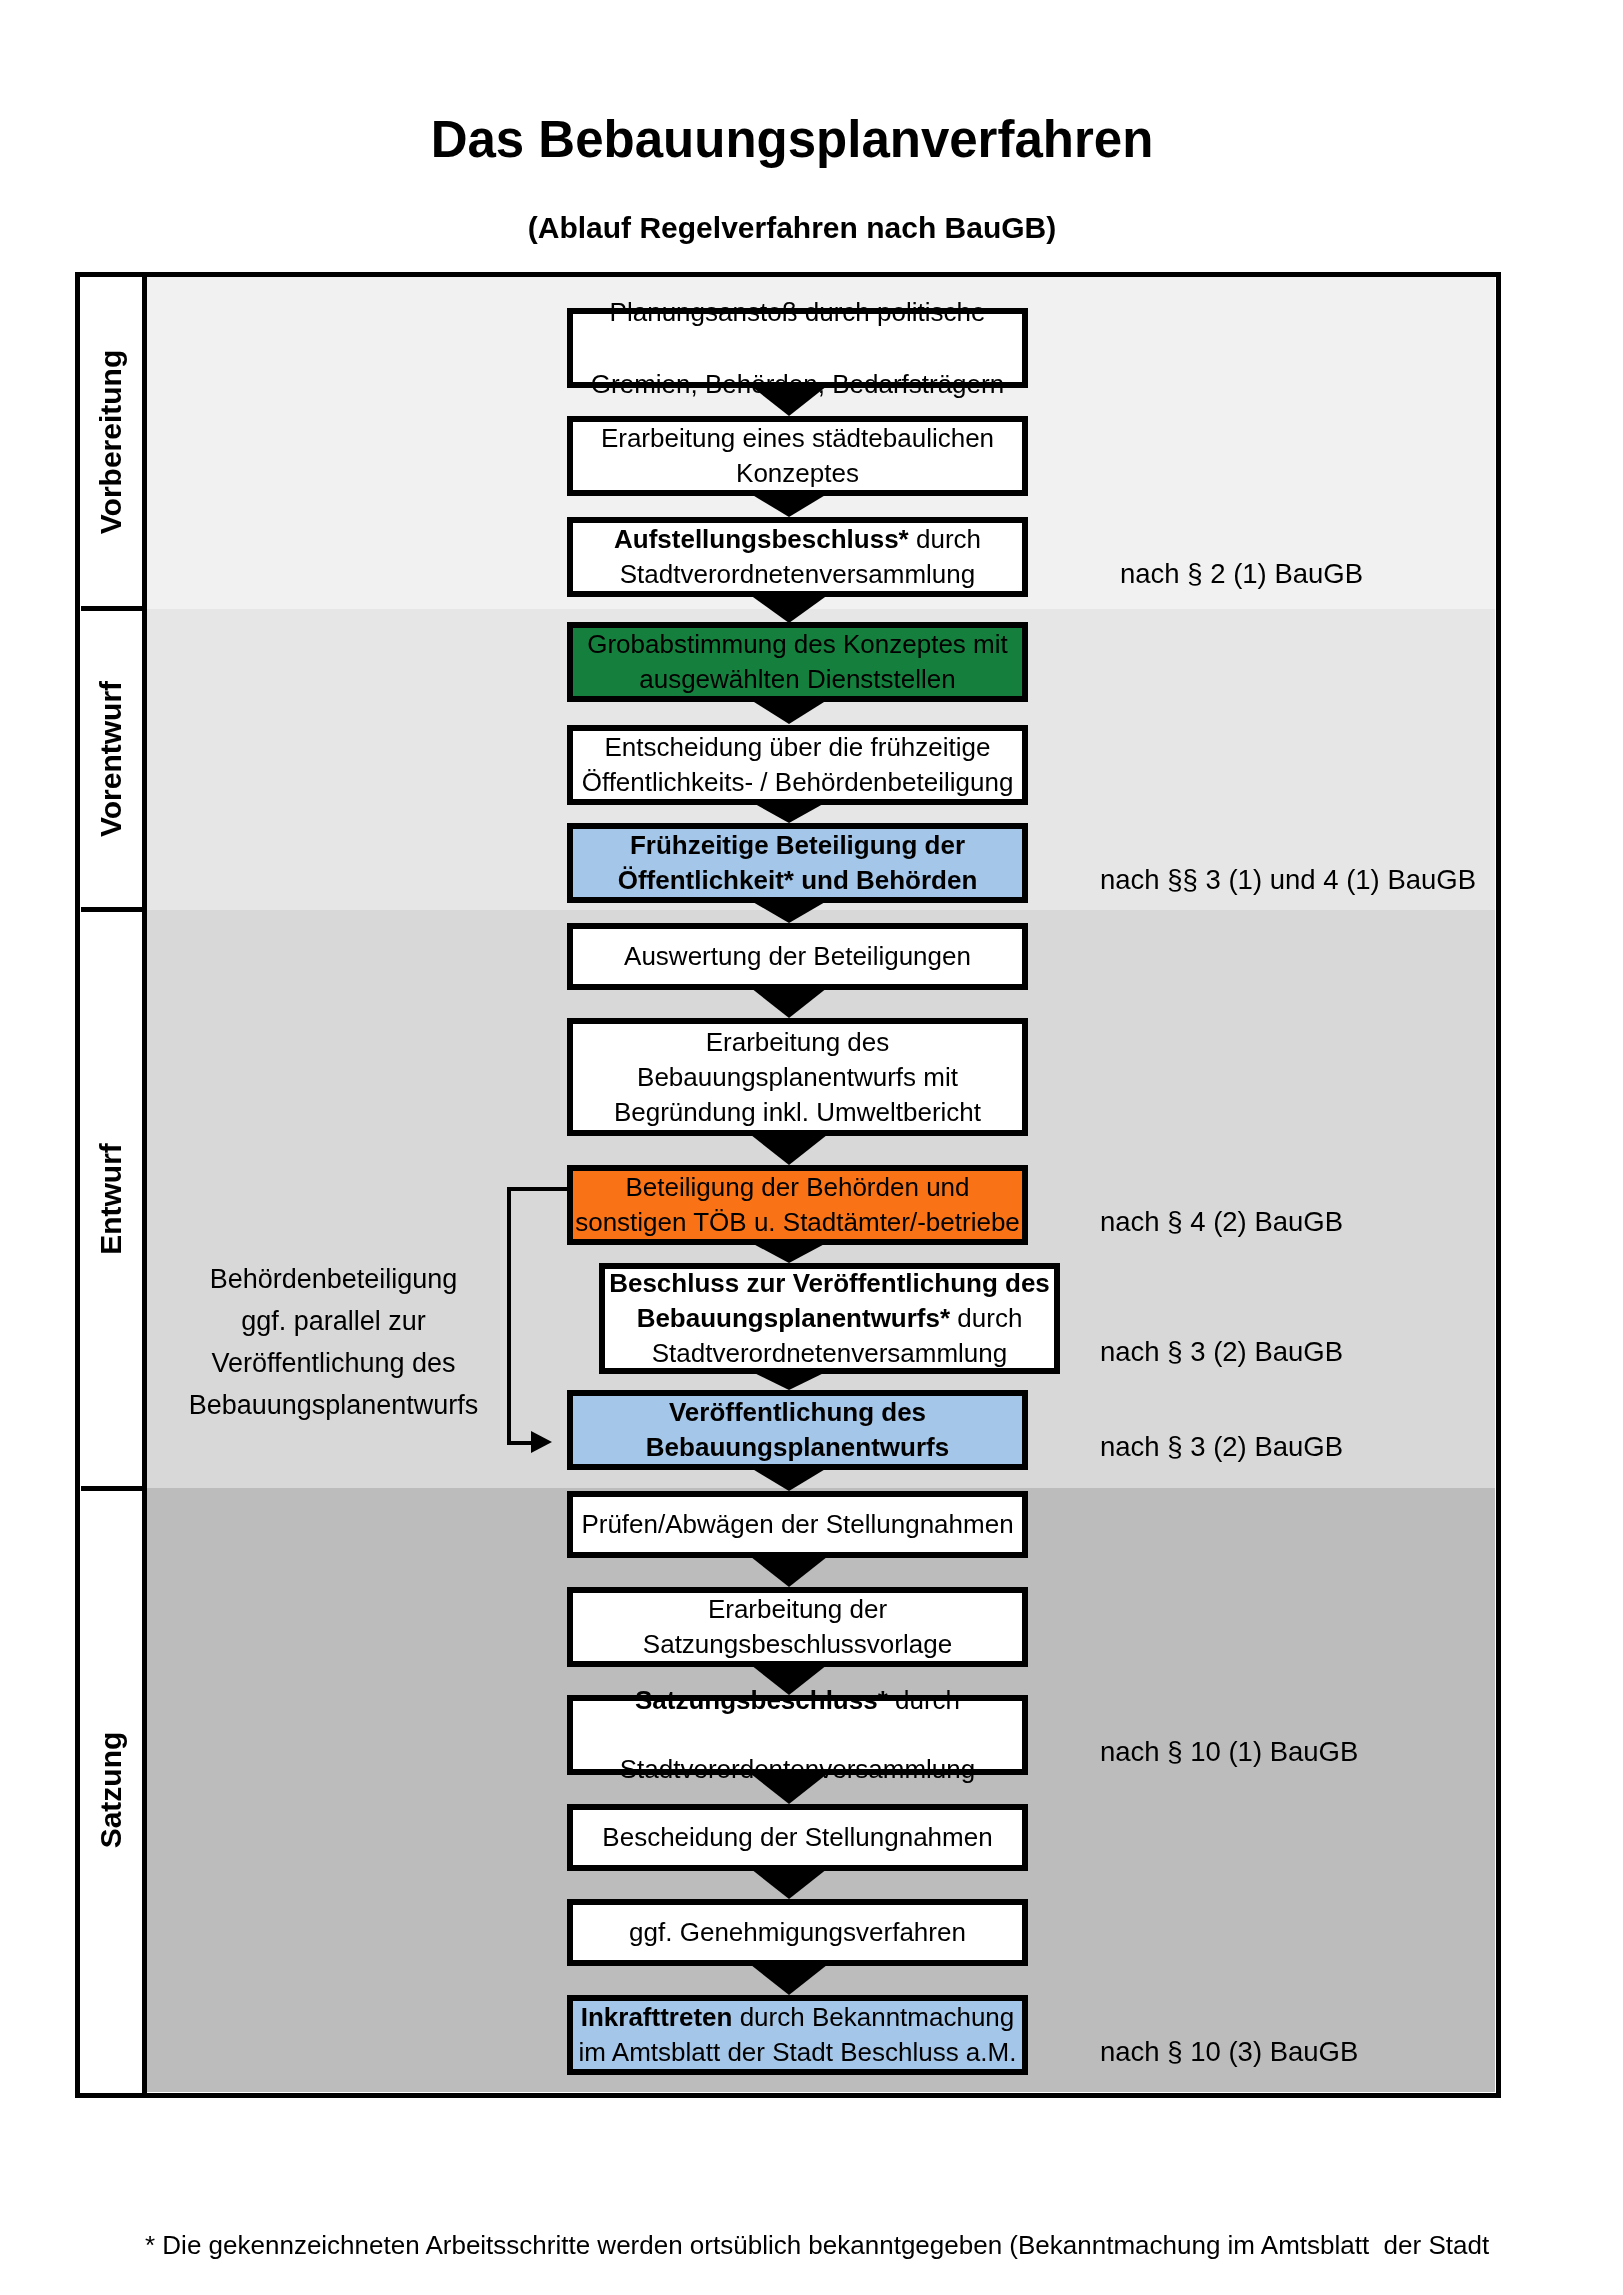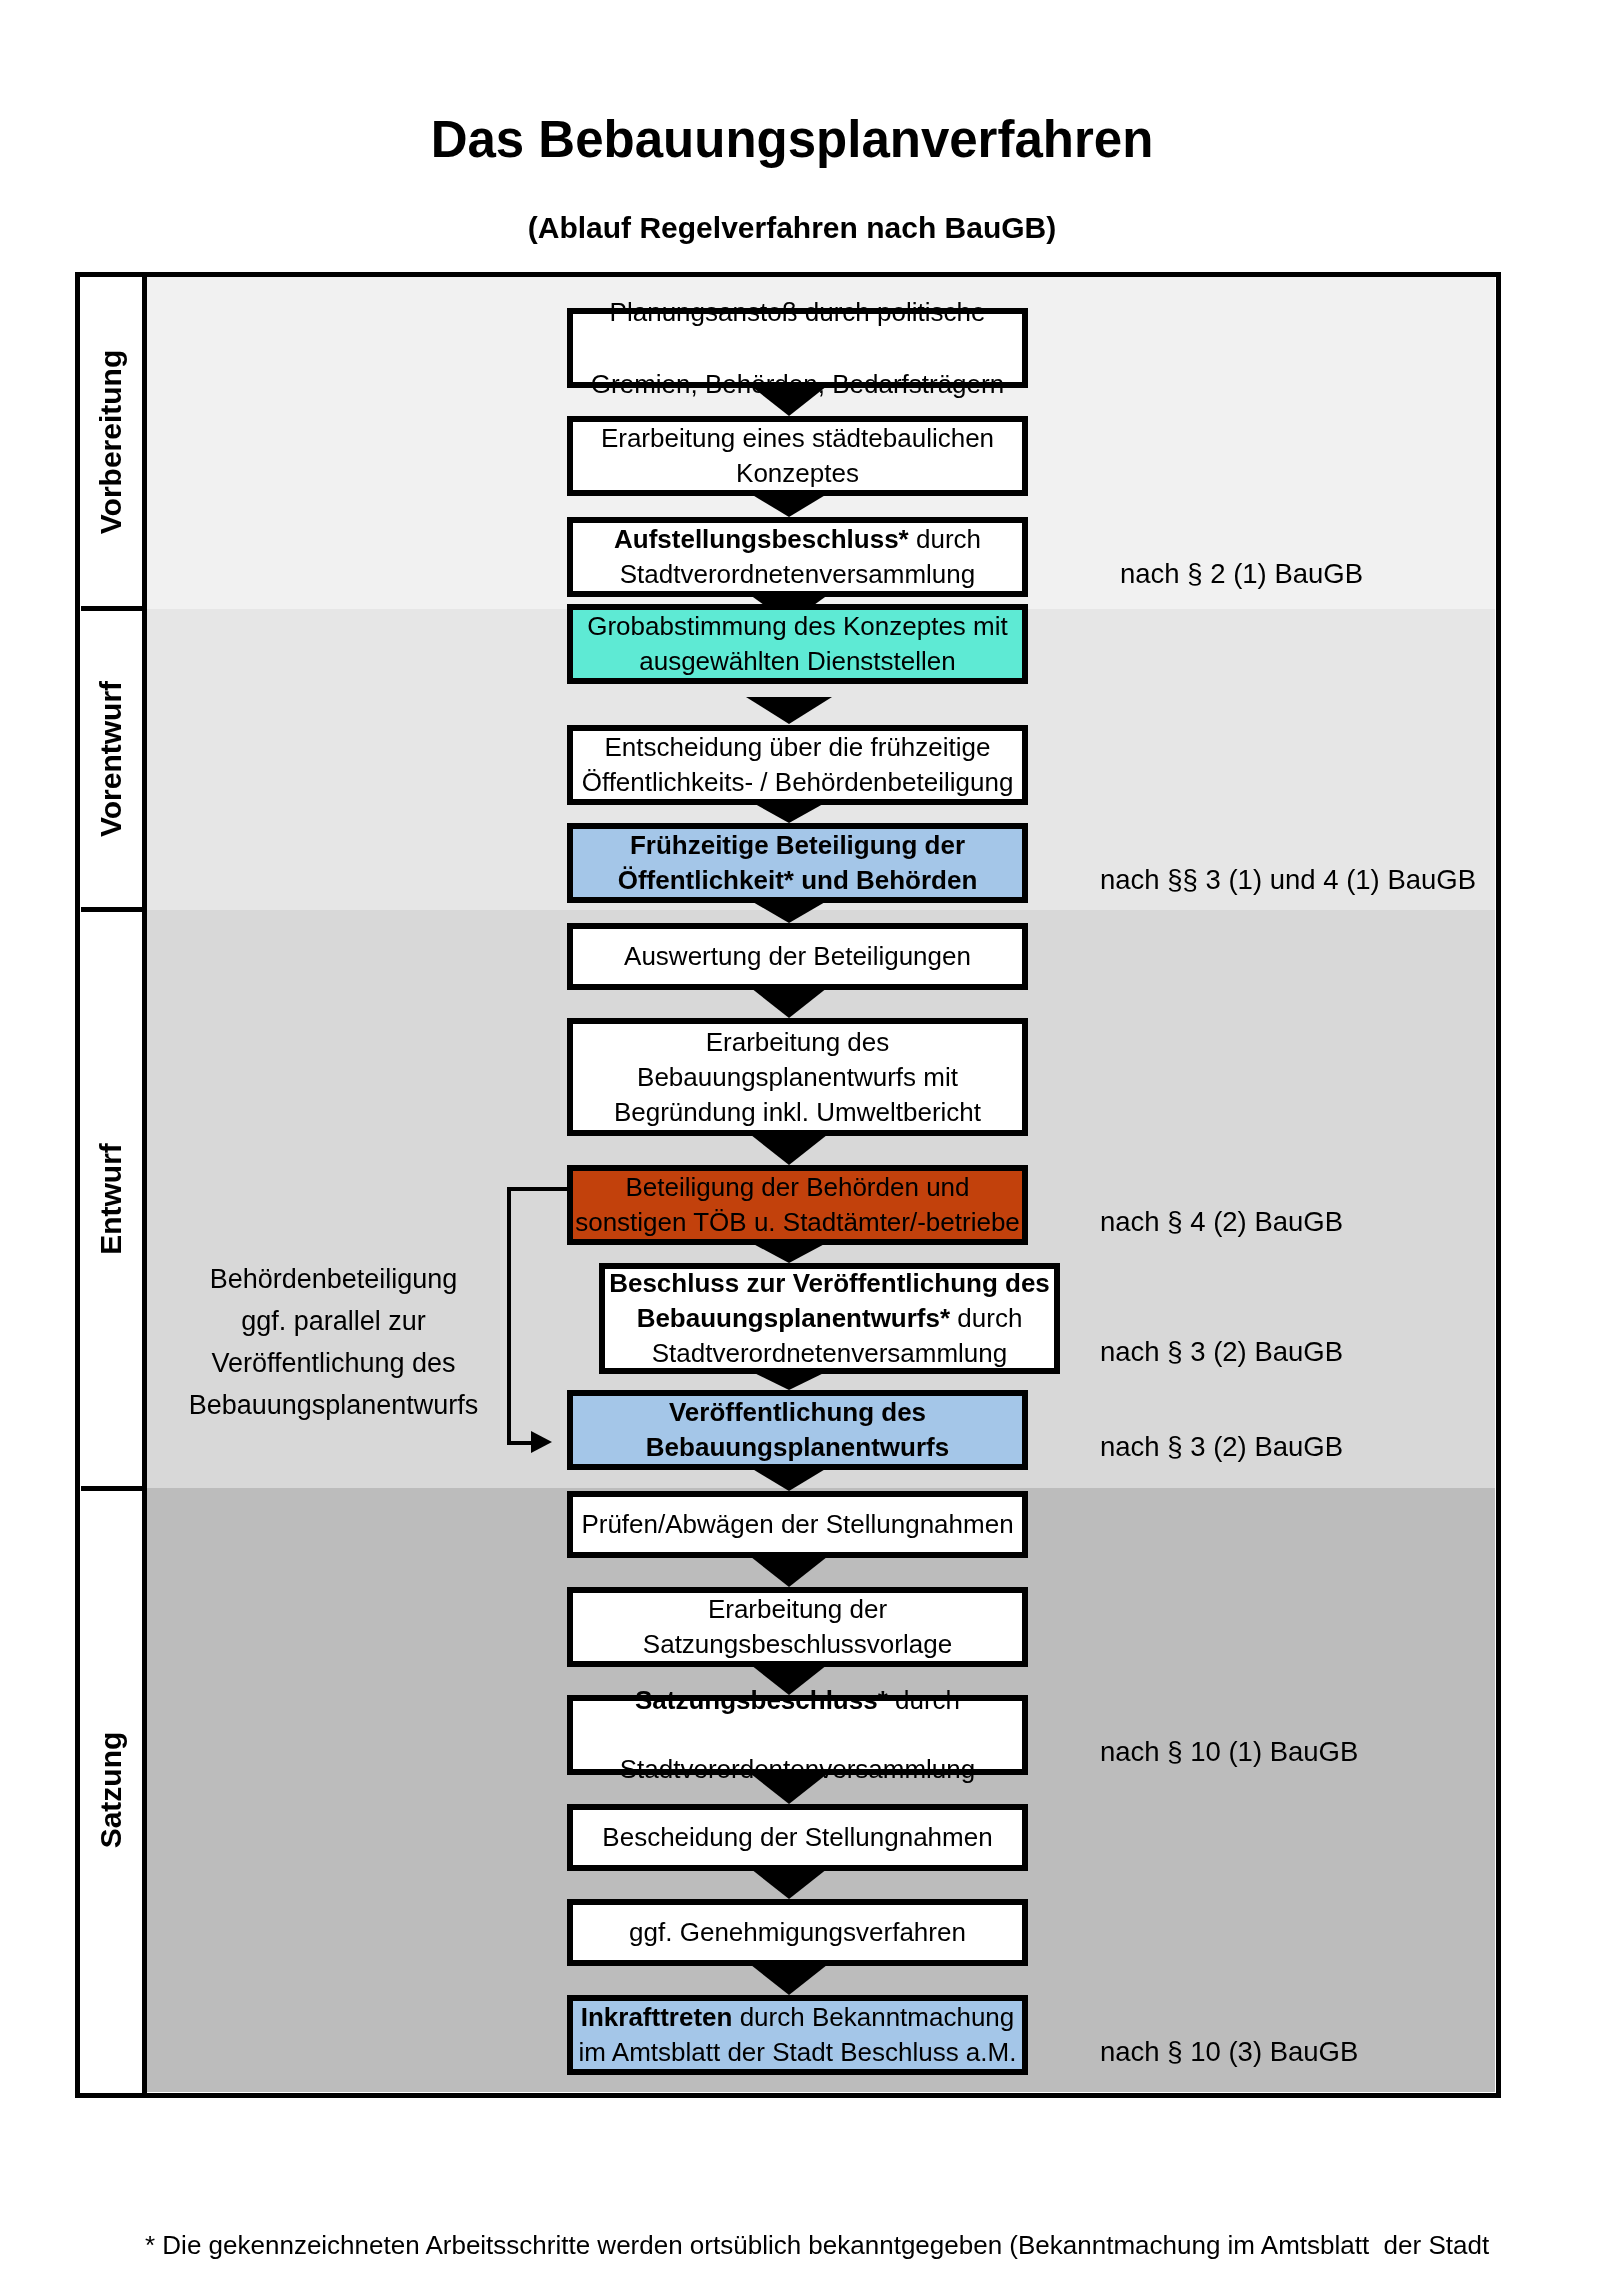--- a/index.html
+++ b/index.html
@@ -70,21 +70,21 @@
         <div class="line"><span>Erarbeitung eines städtebaulichen</span></div>
         <div class="line"><span>Konzeptes</span></div>
       </div>
       <div class="arrow" style="top: 491px; border-top-width: 26px;"></div>
       <div class="flow-box" style="top: 517px; height: 80px; background: rgb(255, 255, 255);">
         <div class="line"><span class="bold">Aufstellungsbeschluss*</span><span> durch</span></div>
         <div class="line"><span>Stadtverordnetenversammlung</span></div>
       </div>
       <div class="arrow" style="top: 592px; border-top-width: 31px;"></div>
       <div class="annotation" style="top: 574px; margin-left: 20px;">nach § 2 (1) BauGB</div>
-      <div class="flow-box" style="top: 604px; height: 80px; background: #5eead4;">
+      <div class="flow-box" style="top: 622px; height: 80px; background: #15803d;">
         <div class="line"><span>Grobabstimmung des Konzeptes mit</span></div>
         <div class="line"><span>ausgewählten Dienststellen</span></div>
       </div>
       <div class="arrow" style="top: 697px; border-top-width: 27.5px;"></div>
       <div class="flow-box" style="top: 725px; height: 80px; background: rgb(255, 255, 255);">
         <div class="line"><span>Entscheidung über die frühzeitige</span></div>
         <div class="line"><span>Öffentlichkeits- / Behördenbeteiligung</span></div>
       </div>
       <div class="arrow" style="top: 799px; border-top-width: 24px;"></div>
       <div class="flow-box" style="top: 823px; height: 80px; background: rgb(164, 198, 232);">
@@ -96,21 +96,21 @@
       <div class="flow-box" style="top: 923px; height: 67px; background: rgb(255, 255, 255);">
         <div class="line"><span>Auswertung der Beteiligungen</span></div>
       </div>
       <div class="arrow" style="top: 984px; border-top-width: 34px;"></div>
       <div class="flow-box" style="top: 1018px; height: 118px; background: rgb(255, 255, 255);">
         <div class="line"><span>Erarbeitung des</span></div>
         <div class="line"><span>Bebauungsplanentwurfs mit</span></div>
         <div class="line"><span>Begründung inkl. Umweltbericht</span></div>
       </div>
       <div class="arrow" style="top: 1131px; border-top-width: 34px;"></div>
-      <div class="flow-box" style="top: 1165px; height: 80px; background: #c2410c;">
+      <div class="flow-box" style="top: 1165px; height: 80px; background: #f97316;">
         <div class="line"><span>Beteiligung der Behörden und</span></div>
         <div class="line"><span>sonstigen TÖB u. Stadtämter/-betriebe</span></div>
       </div>
       <div class="arrow" style="top: 1240px; border-top-width: 23.6px;"></div>
       <div class="annotation" style="top: 1222px;">nach § 4 (2) BauGB</div>
       <div class="flow-box" style="top: 1263px; height: 111px; background: rgb(255, 255, 255); margin-left: 32px;">
         <div class="line"><span class="bold">Beschluss zur Veröffentlichung des</span></div>
         <div class="line"><span class="bold">Bebauungsplanentwurfs*</span><span> durch</span></div>
         <div class="line"><span>Stadtverordnetenversammlung</span></div>
       </div>

